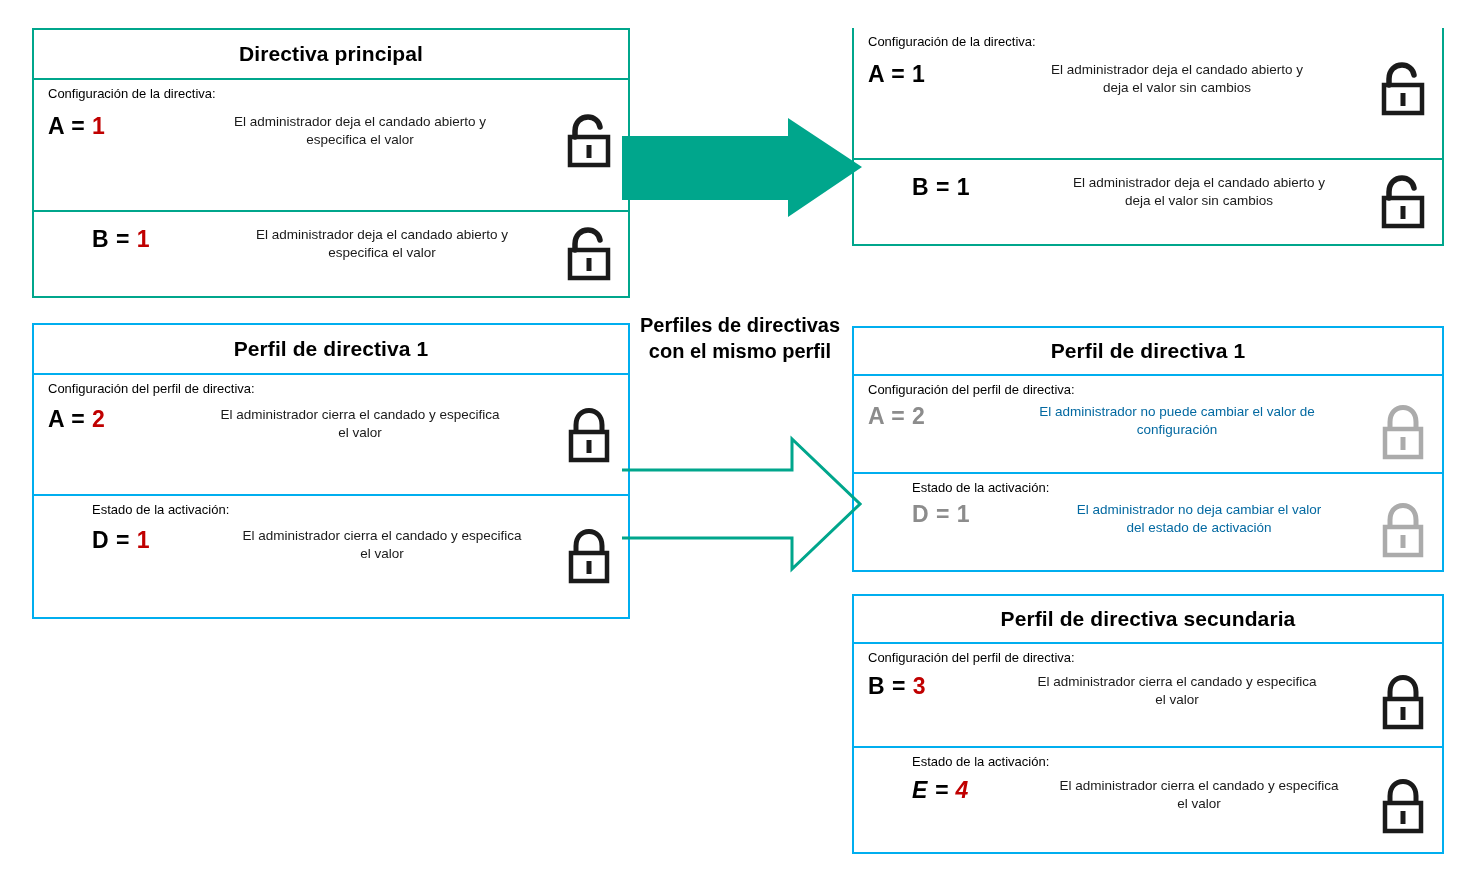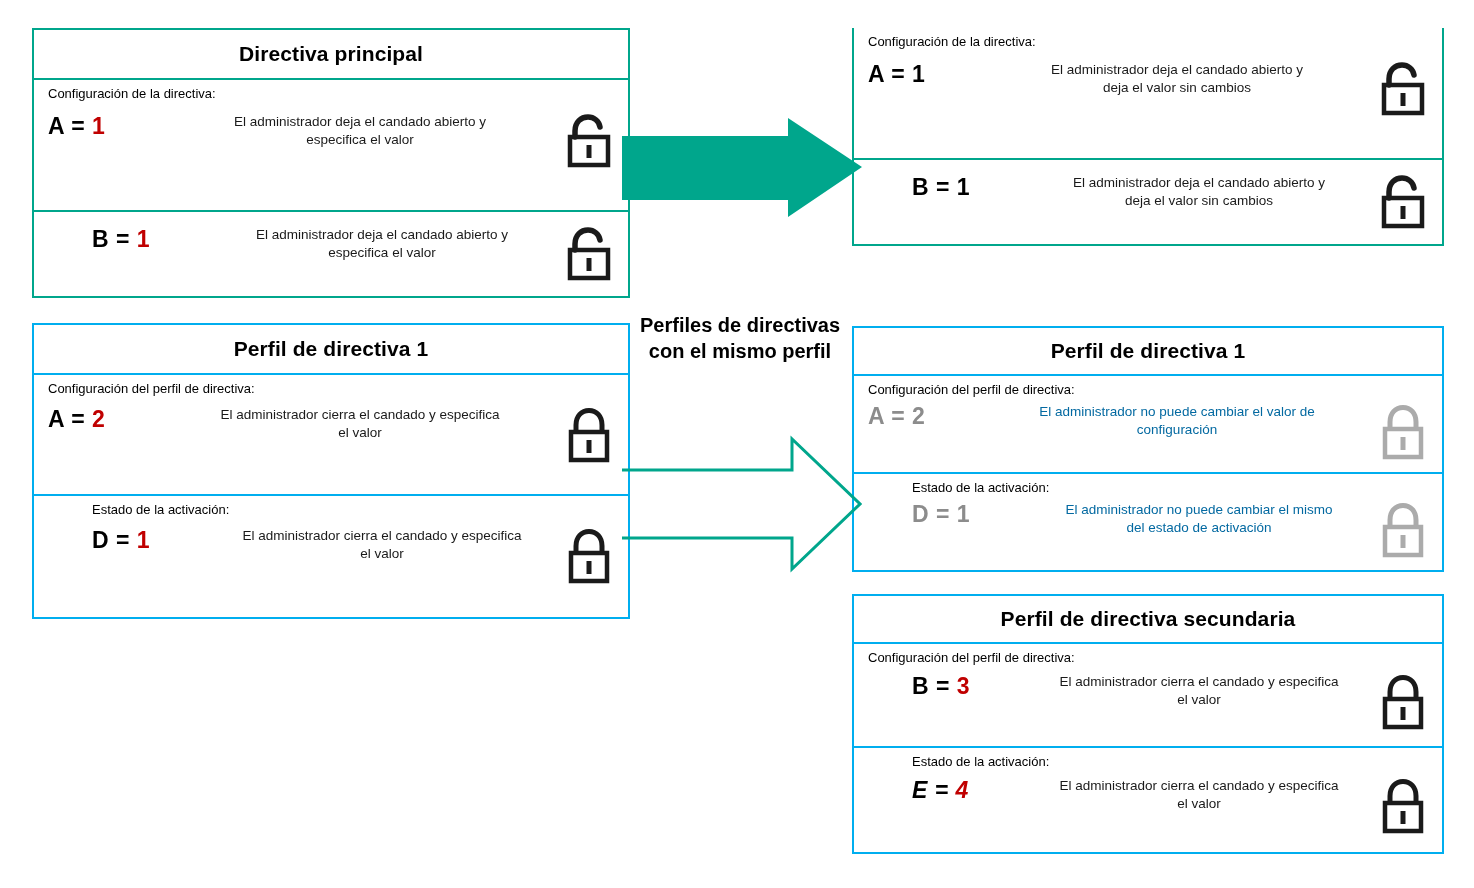--- a/index.html
+++ b/index.html
@@ -278,21 +278,21 @@
       </div>
     </div>
 
     <div class="row" style="height:96px;">
       <div class="section-label">Estado  de la activación:</div>
       <div class="entry" style="margin-top:6px;">
         <span class="entry-key dim" style="width:112px;">
           <span>D = </span><span class="val">1</span>
         </span>
         <span class="entry-desc dim">
-          <span>El administrador  no puede  cambiar  el mismo</span><br>
+          <span>El administrador  no deja  cambiar  el valor</span><br>
           <span>del estado  de activación</span>
         </span>
         <span class="entry-lock">
           <svg width="50" height="58" viewBox="0 0 50 58">
             <path d="M12 26 V19 C12 10 17.5 4.5 25 4.5 C32.5 4.5 38 10 38 19 V26" fill="none" stroke="#ABABAB" stroke-width="5"></path>
             <rect x="7" y="26" width="36" height="28" fill="none" stroke="#ABABAB" stroke-width="4.5"></rect>
             <rect x="22.5" y="34" width="5" height="13" fill="#ABABAB"></rect>
           </svg>
         </span>
       </div>
@@ -303,21 +303,21 @@
 
 <div class="card blue" style="left:852px; top:594px; width:592px;">
   <div class="card-header" style="height:50px;">
     <span class="card-title">Perfil de directiva secundaria</span>
   </div>
   <div class="card-body">
 
     <div class="row" style="height:104px;">
       <div class="section-label">Configuración  del perfil  de directiva:</div>
       <div class="entry" style="margin-top:8px;">
-        <span class="entry-key" style="width:112px;margin-left:44px;">
+        <span class="entry-key" style="width:112px;">
           <span>B = </span><span class="val">3</span>
         </span>
         <span class="entry-desc">
           <span>El administrador  cierra el candado  y especifica</span><br>
           <span>el valor</span>
         </span>
         <span class="entry-lock">
           <svg width="50" height="58" viewBox="0 0 50 58">
             <path d="M12 26 V19 C12 10 17.5 4.5 25 4.5 C32.5 4.5 38 10 38 19 V26" fill="none" stroke="#1a1a1a" stroke-width="5"></path>
             <rect x="7" y="26" width="36" height="28" fill="none" stroke="#1a1a1a" stroke-width="4.5"></rect>

